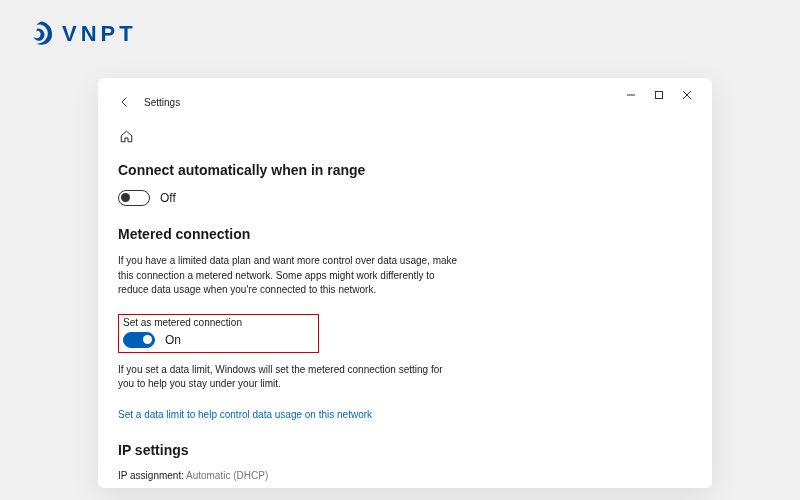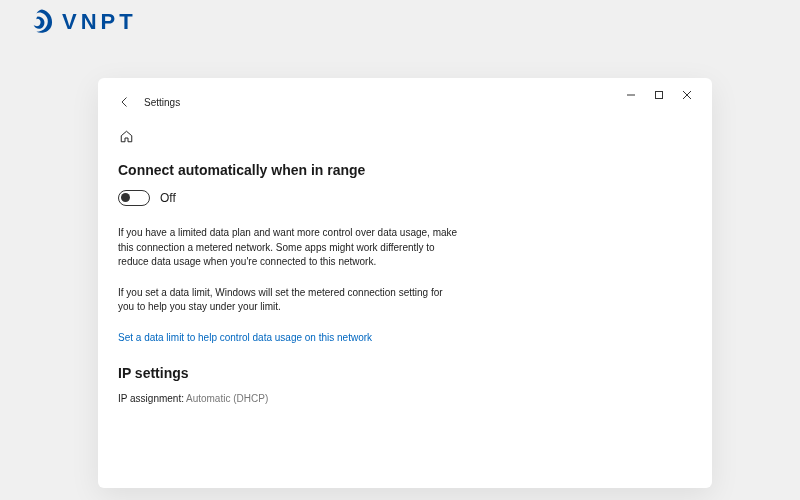--- a/index.html
+++ b/index.html
@@ -7,21 +7,21 @@
   body {
     background: #f0f0f0;
     font-family: "Segoe UI", -apple-system, Tahoma, sans-serif;
     font-size: 11px;
     color: #1a1a1a;
     overflow: hidden;
   }
 
   .vnpt-brand {
     position: absolute;
-    top: 8px;
+    top: 20px;
     left: 28px;
     display: flex;
     align-items: center;
     gap: 6px;
   }
   .vnpt-logo svg { display: block; }
   .vnpt-text {
     font-family: Arial, sans-serif;
     font-weight: 700;
     font-size: 22px;
@@ -184,22 +184,32 @@
   </div>
 
   <h2 class="section">Connect automatically when in range</h2>
   <div class="toggle-row">
     <div class="toggle">
         <div class="knob"></div>
       </div>
     <span class="toggle-label">Off</span>
   </div>
 
+  <h2 class="section">Metered connection</h2>
   <p class="desc">If you have a limited data plan and want more control over data usage, make this connection a metered network. Some apps might work differently to reduce data usage when you're connected to this network.</p>
 
+  <div class="highlight-box">
+    <div class="sublabel">Set as metered connection</div>
+    <div class="toggle-row" style="margin-bottom:0">
+      <div class="toggle on">
+          <div class="knob"></div>
+        </div>
+      <span class="toggle-label">On</span>
+    </div>
+  </div>
 
   <p class="desc">If you set a data limit, Windows will set the metered connection setting for you to help you stay under your limit.</p>
 
   <a class="link">Set a data limit to help control data usage on this network</a>
 
   <h2 class="section">IP settings</h2>
   <div class="kv-row">
     <span class="k">IP assignment:</span>
     <span class="v">Automatic (DHCP)</span>
   </div>

